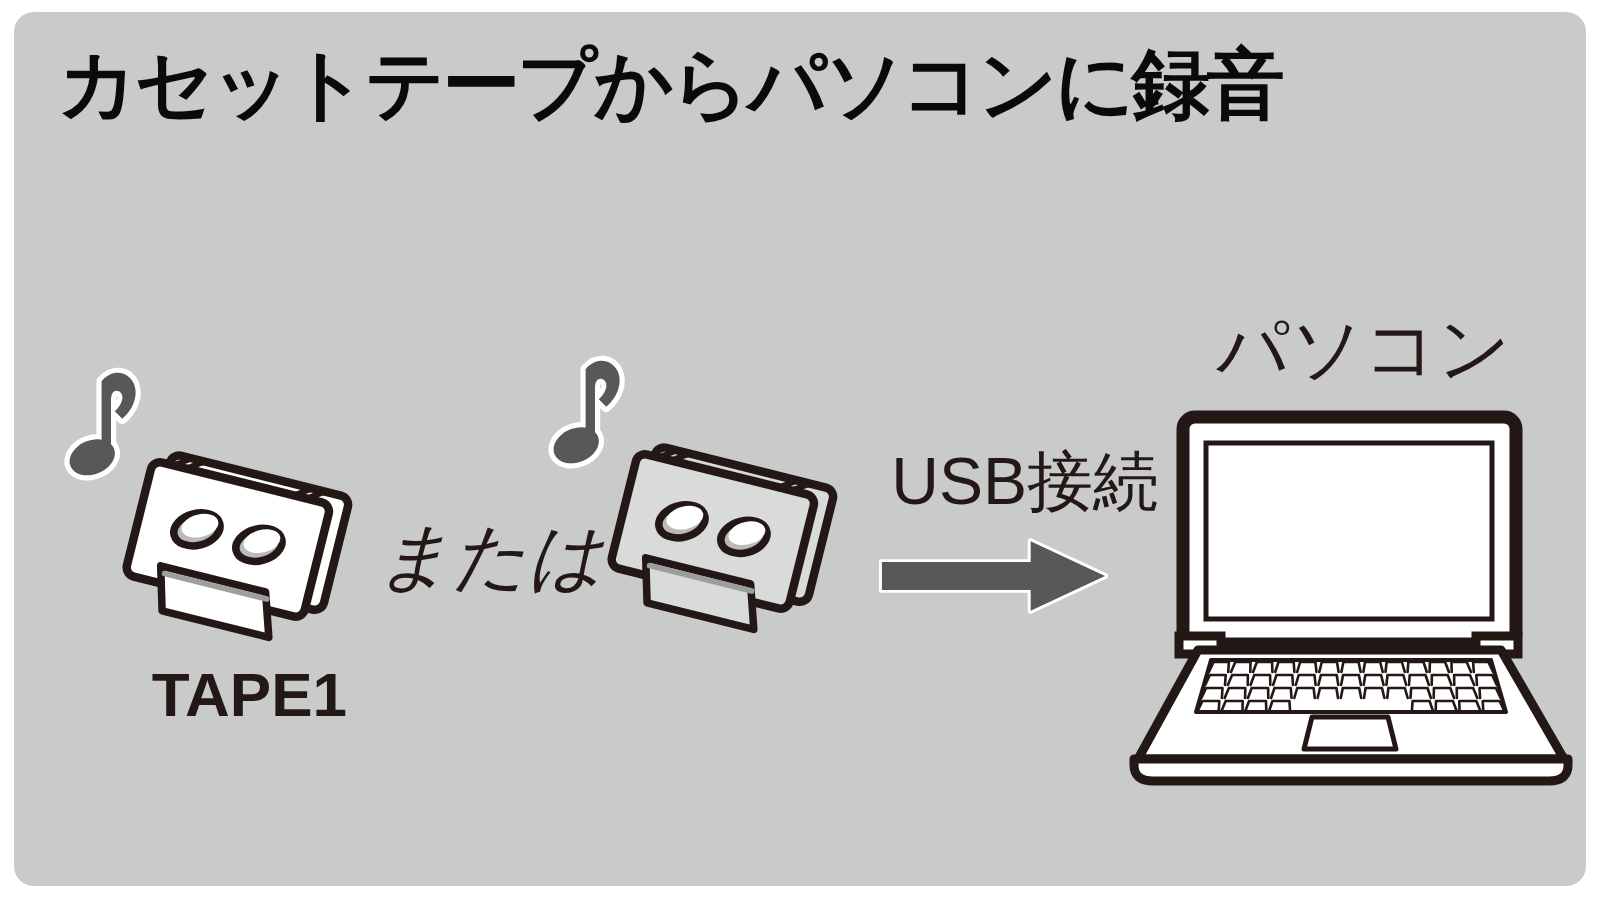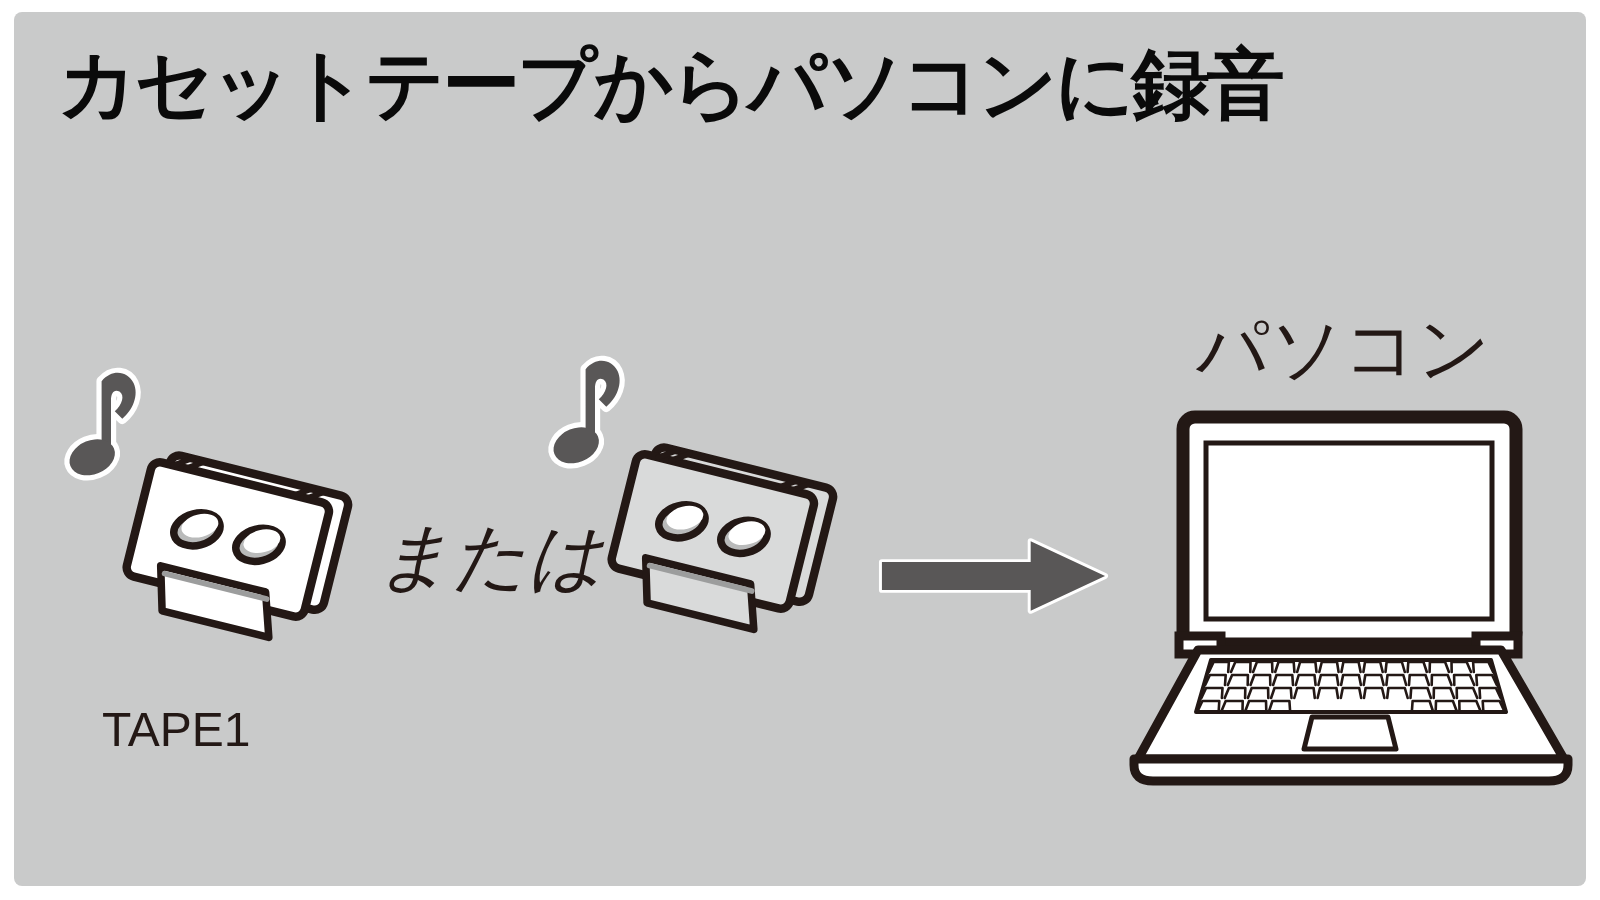--- a/index.html
+++ b/index.html
@@ -8,31 +8,31 @@
     --gray57:#595757;
     --tape2-body:#d9dada;
     --paper:#ffffff;
   }
   *{margin:0;padding:0;box-sizing:border-box;}
   html,body{width:1600px;height:900px;background:var(--paper);overflow:hidden;}
   body{font-family:"Liberation Sans","DejaVu Sans",sans-serif;color:var(--ink);}
   .stage{position:relative;width:1600px;height:900px;background:var(--paper);}
   .panel{
     position:absolute;left:14px;top:12px;width:1572px;height:874px;
-    background:var(--panel-bg);border-radius:8px;
+    background:var(--panel-bg);border-radius:20px;
   }
   .title{
     position:absolute;left:44px;top:28px;width:1500px;
     font-size:78px;font-weight:800;letter-spacing:-3px;line-height:1.15;
     color:#0a0a0a;white-space:nowrap;
   }
   .abs{position:absolute;}
   svg{display:block;overflow:visible;}
   .jp{color:var(--ink);line-height:1;white-space:nowrap;}
-  .center{text-align:left;}
+  .center{text-align:right;}
 
   
   .face{fill:#fff;stroke:var(--ink);stroke-width:9;}
   .tape-gray .face{fill:var(--tape2-body);}
   .ticks line{stroke:var(--ink);stroke-width:6;stroke-linecap:round;}
   .hole-base{fill:#b9baba;stroke:var(--ink);stroke-width:8;}
   .hole-hi{fill:#fff;}
   .plate{fill:#fff;stroke:var(--ink);stroke-width:8;stroke-linejoin:round;}
   .tape-gray .plate{fill:var(--tape2-body);}
   .plate-shadow{stroke:#9c9d9d;stroke-width:6;stroke-linecap:round;}
@@ -44,21 +44,21 @@
   .base,.deck{fill:#fff;stroke:var(--ink);stroke-width:9;stroke-linejoin:round;}
   .kb-outline{fill:none;stroke:var(--ink);stroke-width:4;stroke-linejoin:round;}
   .kb-keys path{fill:none;stroke:var(--ink);stroke-width:2.6;stroke-linejoin:round;stroke-linecap:round;}
   .trackpad{fill:#fff;stroke:var(--ink);stroke-width:5;stroke-linejoin:round;}
 
   
   .arrow-shape{fill:var(--gray57);stroke:#fff;stroke-width:6;paint-order:stroke;stroke-linejoin:round;}
   .note-outline{stroke:#fff;stroke-width:11;fill:#fff;stroke-linejoin:round;stroke-linecap:round;}
   .note-fill{fill:var(--gray57);}
 
-  .lbl-tape{font-size:48px;font-weight:400;letter-spacing:0px;margin-top:42px;}
+  .lbl-tape{font-size:62px;font-weight:700;letter-spacing:0px;}
   .lbl-or{font-size:74px;font-weight:400;font-style:italic;}
   .lbl-usb{font-size:66px;font-weight:400;}
   .lbl-pc{font-size:72px;font-weight:400;}
 </style>
 </head>
 <body>
 
 <div class="stage">
   <div class="panel">
 
@@ -138,20 +138,21 @@
             <ellipse class="hole-base" cx="153" cy="103" rx="25" ry="17" transform="rotate(-28 153 103)"></ellipse>
             <ellipse class="hole-hi" cx="157" cy="100" rx="20" ry="12" transform="rotate(-28 153 103)"></ellipse>
           </g>
           <path class="plate" d="M57,150 L172,150 L187,196 L70,196 Z"></path>
           <line class="plate-shadow" x1="63" y1="157" x2="175" y2="157"></line>
         </g>
       </svg>
     </div>
 
 
+    <div class="abs jp lbl-usb center" style="left:825px;top:436px;width:320px">USB接続</div>
 
     <div class="abs" style="left:860px;top:522px;width:238px;height:84px">
       <svg viewBox="0 0 240 84" width="238" height="84">
         <path class="arrow-shape" d="M8,28 H158 V7 L233,42 L158,77 V56 H8 Z"></path>
       </svg>
     </div>
 
     <div class="abs jp lbl-pc center" style="left:1182px;top:300px;width:315px">パソコン</div>
 
     <div class="abs" style="left:1112px;top:398px;width:455px;height:385px">

